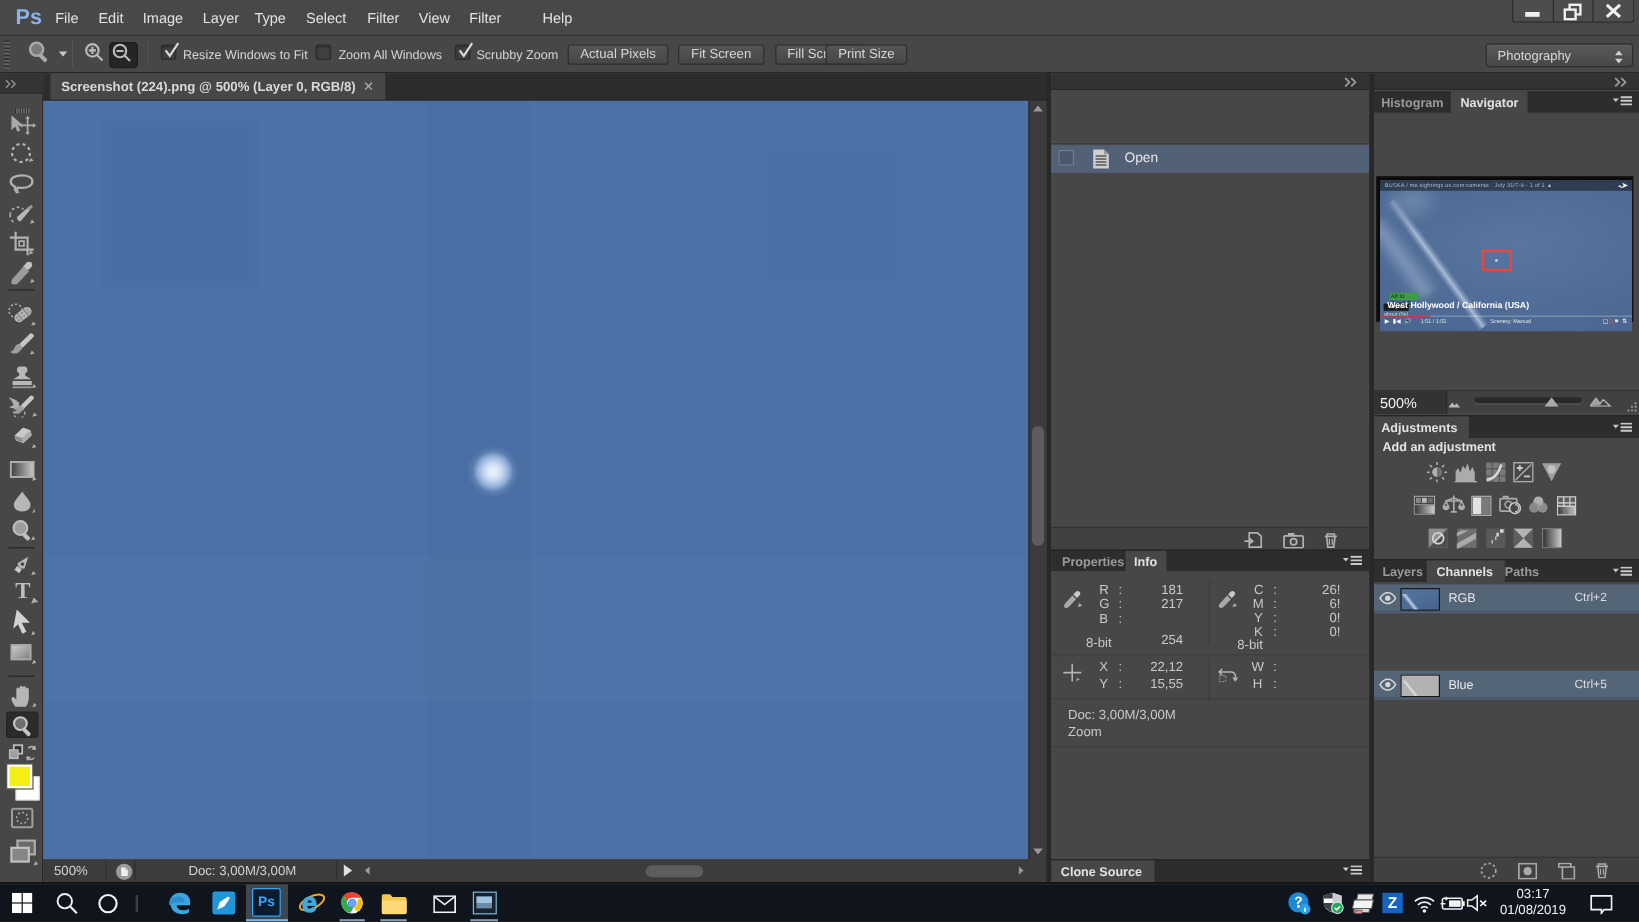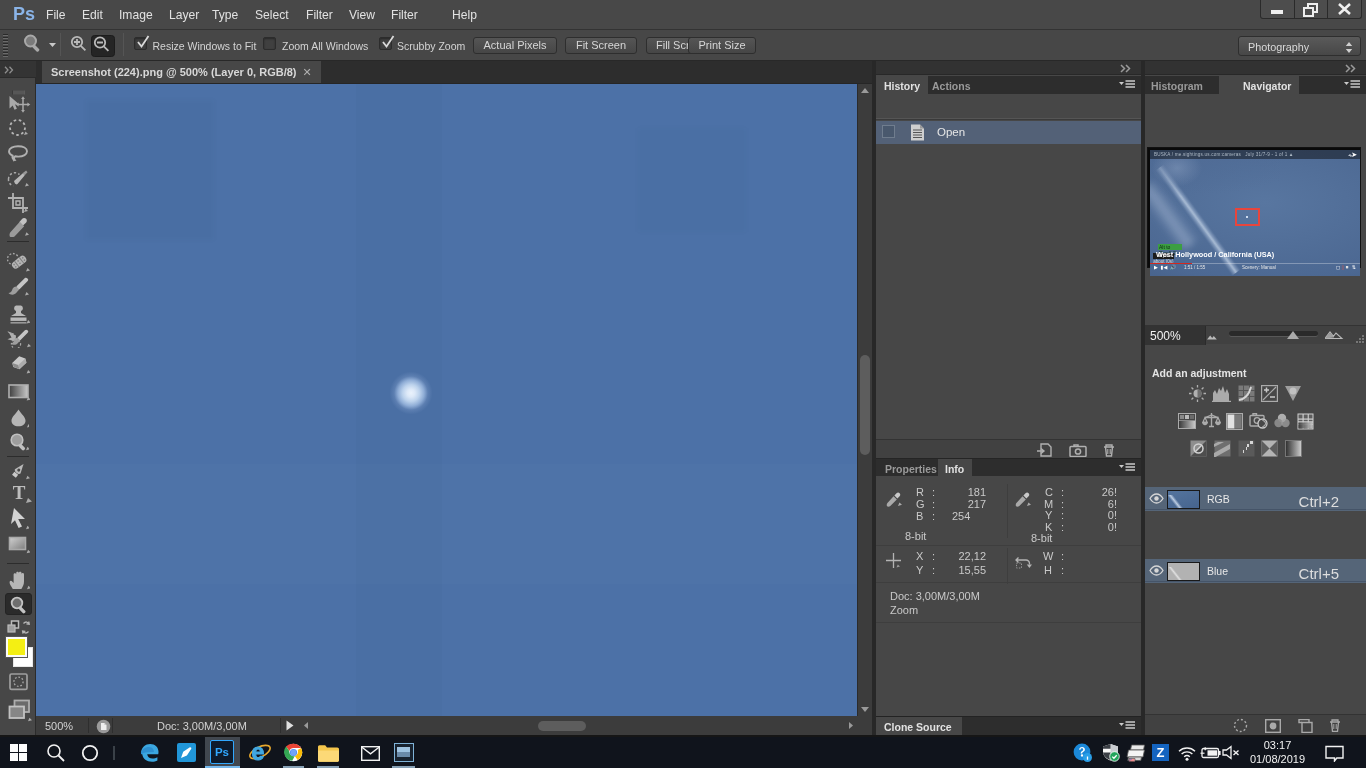--- a/index.html
+++ b/index.html
@@ -37,21 +37,21 @@
 .ptabbar { background:#2d2d2d; }
 .ptab { position:absolute; top:0; height:19px; font-size:10.5px; font-weight:bold; color:#9a9a9a; padding:4px 3px 0; }
 .ptab.active { background:#474747; color:#e2e2e2; }
 .pmenu { position:absolute; right:6px; top:5px; width:16px; height:10px; }
 
 .chrow { position:absolute; left:0; width:221px; height:24px; background:#556578; border-bottom:1px solid #42506300; }
 .chrow::after { content:""; position:absolute; left:0; bottom:0; width:221px; height:1px; background:#455468; }
 .chthumb { position:absolute; left:22px; top:2.5px; width:33px; height:19px; border:1px solid #191919; overflow:hidden; }
 .chstreak { position:absolute; left:-6px; top:4px; width:30px; height:18px; }
 .chname { position:absolute; left:62px; top:6px; font-size:10.5px; color:#e8e8e8; }
-.chkey { position:absolute; right:27px; top:6px; font-size:15px; color:#dedede; }
+.chkey { position:absolute; right:27px; top:6px; font-size:10px; color:#dedede; }
 
 #taskbar { left:0; top:737px; width:1366px; height:31px; background:#10141c; }
 </style>
 </head>
 <body>
 <div class="root">
 
 <div class="abs" id="menubar"></div>
 <div class="abs" id="pslogo">Ps</div>
 <div class="abs menuitem" style="left:46px">File</div>
@@ -346,28 +346,20 @@
 
 <div class="abs pgap" style="left:872px;top:61px;width:4px;height:674px"></div>
 <div class="abs" id="pcol1" style="left:876px;top:61px;width:265px;height:674px;background:#474747">
 
   <div class="abs panelstrip" style="left:0;top:0;width:265px;height:14px;background:#323232;border-bottom:1px solid #282828">
     <svg width="13" height="9" style="position:absolute;right:8px;top:3px">
           <path d="M1 1l3.5 3.5L1 8M6 1l3.5 3.5L6 8" fill="none" stroke="#999" stroke-width="1.5"></path>
         </svg>
   </div>
 
-  <div class="abs ptabbar" style="left:0;top:15px;width:265px;height:18px">
-    <div class="ptab active" style="left:0;padding-left:8px;padding-right:8px">History</div>
-    <div class="ptab" style="left:53px">Actions</div>
-    <svg class="pmenu" width="17" height="10" style="top:4px">
-          <path d="M0 2l5 0-2.5 3z" fill="#c9c9c9"></path>
-          <path d="M6.5 1h10M6.5 4h10M6.5 7h10" stroke="#c9c9c9" stroke-width="1.6"></path>
-        </svg>
-  </div>
 
   <div class="abs" style="left:0;top:57px;width:265px;height:2px;background:#3a3a3a;border-top:1px solid #555"></div>
   <div class="abs" style="left:0;top:60px;width:265px;height:23px;background:#536177">
     <div style="position:absolute;left:6px;top:4px;width:13px;height:13px;background:#49586d;border:1px solid #707d8e"></div>
     <svg width="15" height="17" style="position:absolute;left:34px;top:3px">
           <path d="M1 .5h9l4 4v12H1z" fill="#cfcfcf"></path>
           <path d="M10 .5l4 4h-4z" fill="#9a9a9a"></path>
           <path d="M3 6h9M3 8.5h9M3 11h9M3 13.5h9" stroke="#555" stroke-width="1.2"></path>
         </svg>
     <div style="position:absolute;left:61px;top:5px;font-size:11.5px;color:#e6e6e6">Open</div>
@@ -406,21 +398,21 @@
           <path d="M12 14l4-1.2-2.6-2.2z" fill="#aaa"></path>
         </svg>
     <div style="position:absolute;left:40px;top:10px">R</div>
         <div style="position:absolute;left:56px;top:10px">:</div>
         <div style="position:absolute;left:76px;top:10px;width:34px;text-align:right">181</div>
     <div style="position:absolute;left:40px;top:22px">G</div>
         <div style="position:absolute;left:56px;top:22px">:</div>
         <div style="position:absolute;left:76px;top:22px;width:34px;text-align:right">217</div>
     <div style="position:absolute;left:40px;top:34px">B</div>
         <div style="position:absolute;left:56px;top:34px">:</div>
-        <div style="position:absolute;left:76px;top:34px;width:34px;">254</div>
+        <div style="position:absolute;left:76px;top:52px;width:34px;text-align:right">254</div>
     <div style="position:absolute;left:29px;top:54px">8-bit</div>
     <svg width="16" height="16" style="position:absolute;left:139px;top:16px">
           <path d="M10.5 1.2c1-.9 2.3-.9 3.1 0 .9.9.9 2.1 0 3.1l-2.2 2.1-3-3z" fill="#c9c9c9"></path>
           <path d="M7.6 4.2l3.2 3.2-6.5 6.6c-.6.6-2.4 1-3.2.3-.7-.9-.3-2.6.3-3.2z" fill="#a9a9a9"></path>
           <path d="M12 14l4-1.2-2.6-2.2z" fill="#aaa"></path>
         </svg>
     <div style="position:absolute;left:169px;top:10px">C</div>
         <div style="position:absolute;left:185px;top:10px">:</div>
         <div style="position:absolute;left:205px;top:10px;width:36px;text-align:right">26!</div>
     <div style="position:absolute;left:168px;top:21.5px">M</div>
@@ -471,21 +463,21 @@
 
 <div class="abs pgap" style="left:1141px;top:61px;width:4px;height:674px"></div>
 <div class="abs" id="pcol2" style="left:1145px;top:61px;width:221px;height:674px;background:#474747">
   <div class="abs panelstrip" style="left:0;top:0;width:221px;height:14px;background:#323232;border-bottom:1px solid #282828">
     <svg width="13" height="9" style="position:absolute;right:8px;top:3px">
           <path d="M1 1l3.5 3.5L1 8M6 1l3.5 3.5L6 8" fill="none" stroke="#999" stroke-width="1.5"></path>
         </svg>
   </div>
   <div class="abs ptabbar" style="left:0;top:15px;width:221px;height:18px">
     <div class="ptab" style="left:3px">Histogram</div>
-    <div class="ptab active" style="left:74px;padding-left:24px;padding-right:8px">Navigator</div>
+    <div class="ptab active" style="left:64px;padding-left:8px;padding-right:8px">Navigator</div>
     <svg class="pmenu" width="17" height="10" style="top:4px">
           <path d="M0 2l5 0-2.5 3z" fill="#c9c9c9"></path>
           <path d="M6.5 1h10M6.5 4h10M6.5 7h10" stroke="#c9c9c9" stroke-width="1.6"></path>
         </svg>
   </div>
 
   <div class="abs" style="left:0;top:33px;width:221px;height:250px;background:#474747">
 
     <div style="position:absolute;left:2px;top:53px;width:214px;height:121px;background:#0a0a0a;border:1px solid #111">
       <div id="navthumb" style="position:absolute;left:2px;top:2px;width:210px;height:126px;background:
@@ -538,20 +530,27 @@
               <circle cx="5" cy="5" r="1"></circle>
               <circle cx="8" cy="5" r="1"></circle>
               <circle cx="2" cy="8" r="1"></circle>
               <circle cx="5" cy="8" r="1"></circle>
               <circle cx="8" cy="8" r="1"></circle>
             </g>
           </svg>
     </div>
   </div>
 
+  <div class="abs ptabbar" style="left:0;top:285px;width:221px;height:19px;background:#2d2d2d;border-top:1px solid #232323">
+    <div class="ptab active" style="left:0;padding-left:6px;padding-right:9px">Adjustments</div>
+    <svg class="pmenu" width="17" height="10" style="top:5px">
+          <path d="M0 2l5 0-2.5 3z" fill="#c9c9c9"></path>
+          <path d="M6.5 1h10M6.5 4h10M6.5 7h10" stroke="#c9c9c9" stroke-width="1.6"></path>
+        </svg>
+  </div>
   <div class="abs" style="left:0;top:304px;width:221px;height:101px;background:#474747">
     <div style="position:absolute;left:7px;top:2px;font-size:10.5px;font-weight:bold;color:#e4e4e4">Add an adjustment</div>
 
     <svg width="17" height="17" style="position:absolute;left:44px;top:20px">
           <circle cx="8.5" cy="8.5" r="4" fill="#b0b0b0"></circle>
           <path d="M8.5 8.5v-4a4 4 0 0 1 0 8z" fill="#6e6e6e"></path>
           <g stroke="#b0b0b0" stroke-width="1.3">
             <path d="M8.5 0v2.5M8.5 14.5V17M0 8.5h2.5M14.5 8.5H17M2.5 2.5l1.8 1.8M12.7 12.7l1.8 1.8M2.5 14.5l1.8-1.8M12.7 4.3l1.8-1.8"></path>
           </g>
         </svg>
@@ -651,20 +650,29 @@
           <defs>
             <linearGradient id="ag2" x1="0" x2="1">
               <stop offset="0" stop-color="#2e2e2e"></stop>
               <stop offset="1" stop-color="#cfcfcf"></stop>
             </linearGradient>
           </defs>
           <rect x=".5" y=".5" width="16" height="16" fill="url(#ag2)" stroke="#777"></rect>
         </svg>
   </div>
 
+  <div class="abs ptabbar" style="left:0;top:405px;width:221px;height:19px;background:#2d2d2d;border-top:1px solid #232323">
+    <div class="ptab" style="left:4px">Layers</div>
+    <div class="ptab active" style="left:44px;padding-left:8px;padding-right:10px">Channels</div>
+    <div class="ptab" style="left:106px">Paths</div>
+    <svg class="pmenu" width="17" height="10" style="top:5px">
+          <path d="M0 2l5 0-2.5 3z" fill="#c9c9c9"></path>
+          <path d="M6.5 1h10M6.5 4h10M6.5 7h10" stroke="#c9c9c9" stroke-width="1.6"></path>
+        </svg>
+  </div>
 
   <div class="abs" style="left:0;top:424px;width:221px;height:229px;background:#474747;padding-top:2px;box-sizing:border-box">
     <div class="chrow" style="top:2px">
           <div class="chthumb" style="background:linear-gradient(160deg,#54749e,#46648e)">
             <div class="chstreak" style="background:linear-gradient(52deg,transparent 43%,rgba(215,228,245,.8) 50%,transparent 57%)"></div>
           </div>
           <svg class="cheye" width="15" height="11" style="position:absolute;left:4px;top:6px">
             <path d="M1 5.5C3 2.2 5.2 1 7.5 1s4.5 1.2 6.5 4.5C12 8.8 9.8 10 7.5 10S3 8.8 1 5.5z" fill="none" stroke="#d6d6d6" stroke-width="1.3"></path>
             <circle cx="7.5" cy="5.5" r="2.2" fill="#d6d6d6"></circle>
           </svg>

